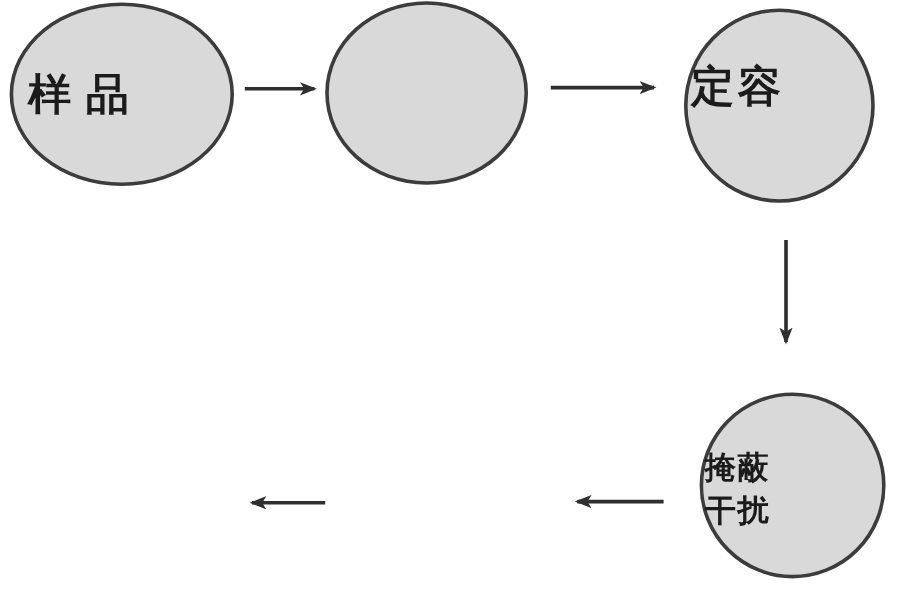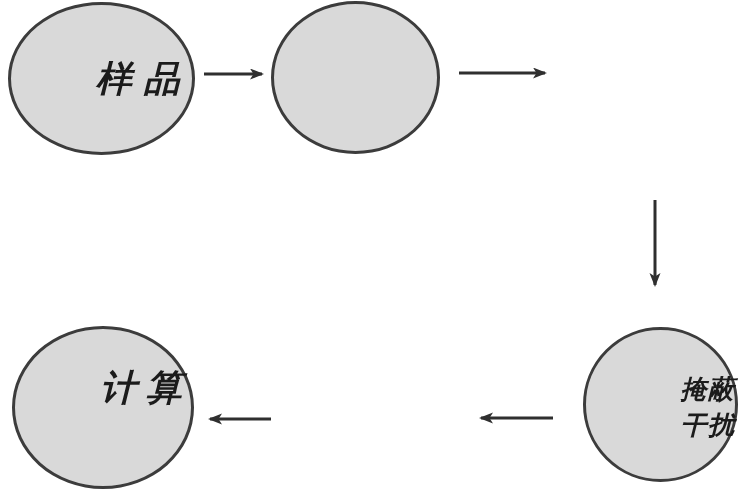--- a/index.html
+++ b/index.html
@@ -16,27 +16,26 @@
     font-family:"Liberation Sans","DejaVu Sans",sans-serif;
   }
   .stage{position:relative;width:750px;height:500px;background:var(--background);}
   .node{
     position:absolute;
     background:var(--node-fill);
     border:3px solid var(--node-border);
     border-radius:50%;
     box-sizing:border-box;
     display:flex;flex-direction:column;
-    align-items:flex-end;justify-content:center;
+    align-items:flex-start;justify-content:center;
     color:var(--text);
     font-weight:bold;
     font-size:36px;
     line-height:1.38;
     text-align:center;
-    font-style:italic;
   }
   .node .ln{display:block;white-space:nowrap;}
   
   .n1{left:8px;  top:2px;   width:187px;height:153px;letter-spacing:.34em;text-indent:.34em;}
   .n2{left:271px;top:1px;   width:169px;height:153px;letter-spacing:.08em;text-indent:.08em;}
   .n3{left:570px;top:7px;   width:159px;height:162px;letter-spacing:.08em;text-indent:.08em;}
   .n3 .txt{transform:translateY(-16px);}
   .n4{left:12px; top:326px; width:182px;height:163px;letter-spacing:.26em;text-indent:.26em;}
   .n4 .txt{transform:translateY(-20px);}
   .n5{left:281px;top:341px; width:173px;height:159px;letter-spacing:.12em;text-indent:.12em;}
@@ -68,26 +67,26 @@
     <div class="txt">
       <span class="ln">样品</span>
     </div>
   </div>
 
   <div class="node n2">
     <div class="txt">
     </div>
   </div>
 
-
-  <div class="node n4">
+  <div class="node n3">
     <div class="txt">
-      <span class="ln">计算</span>
+      <span class="ln">定容</span>
     </div>
   </div>
+
 
 
   <div class="node n6">
     <div class="txt">
       <span class="ln">掩蔽</span>
       <span class="ln">干扰</span>
     </div>
   </div>
 
 </div>

